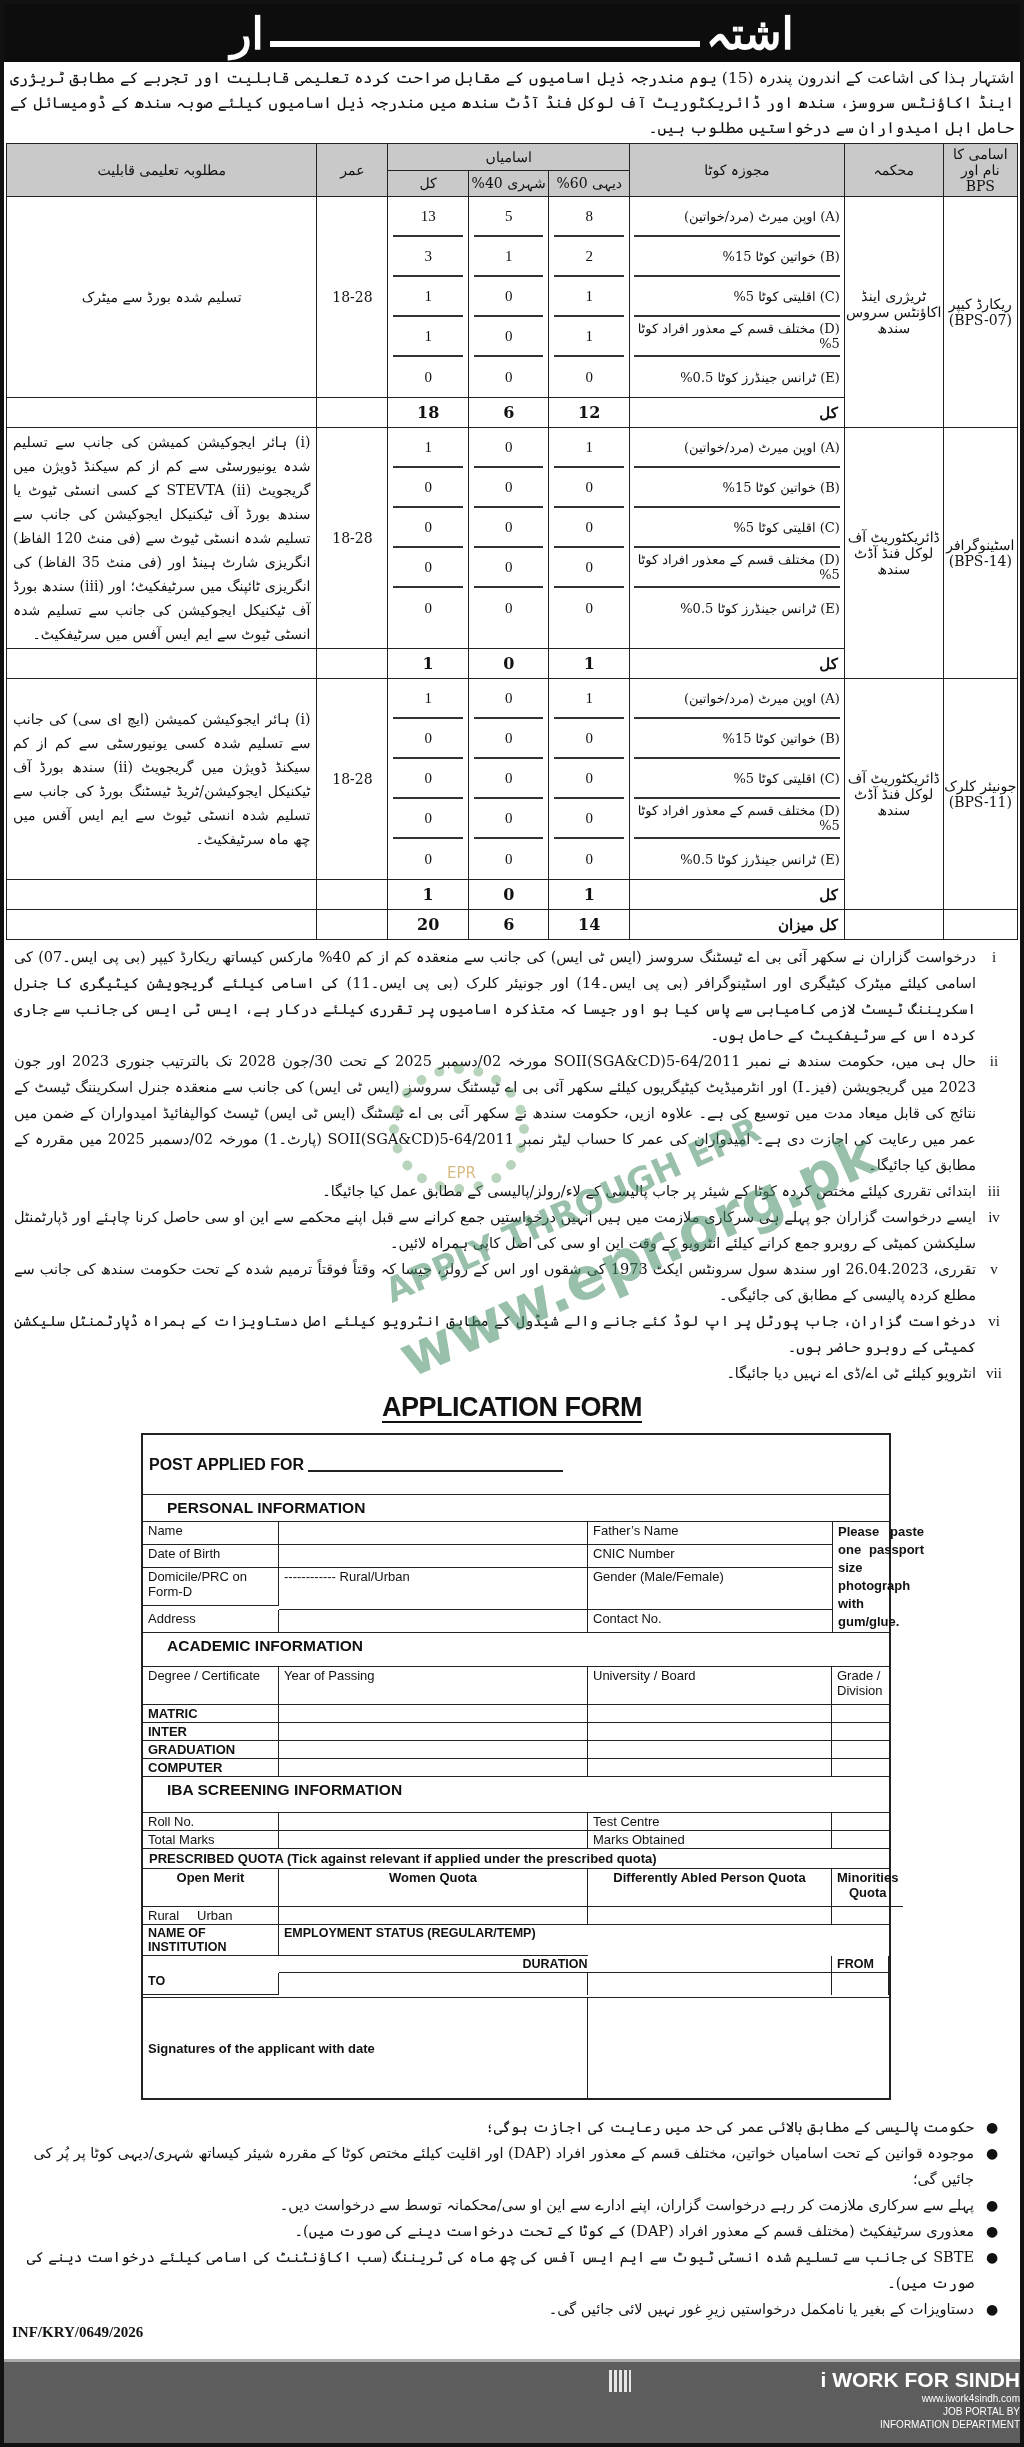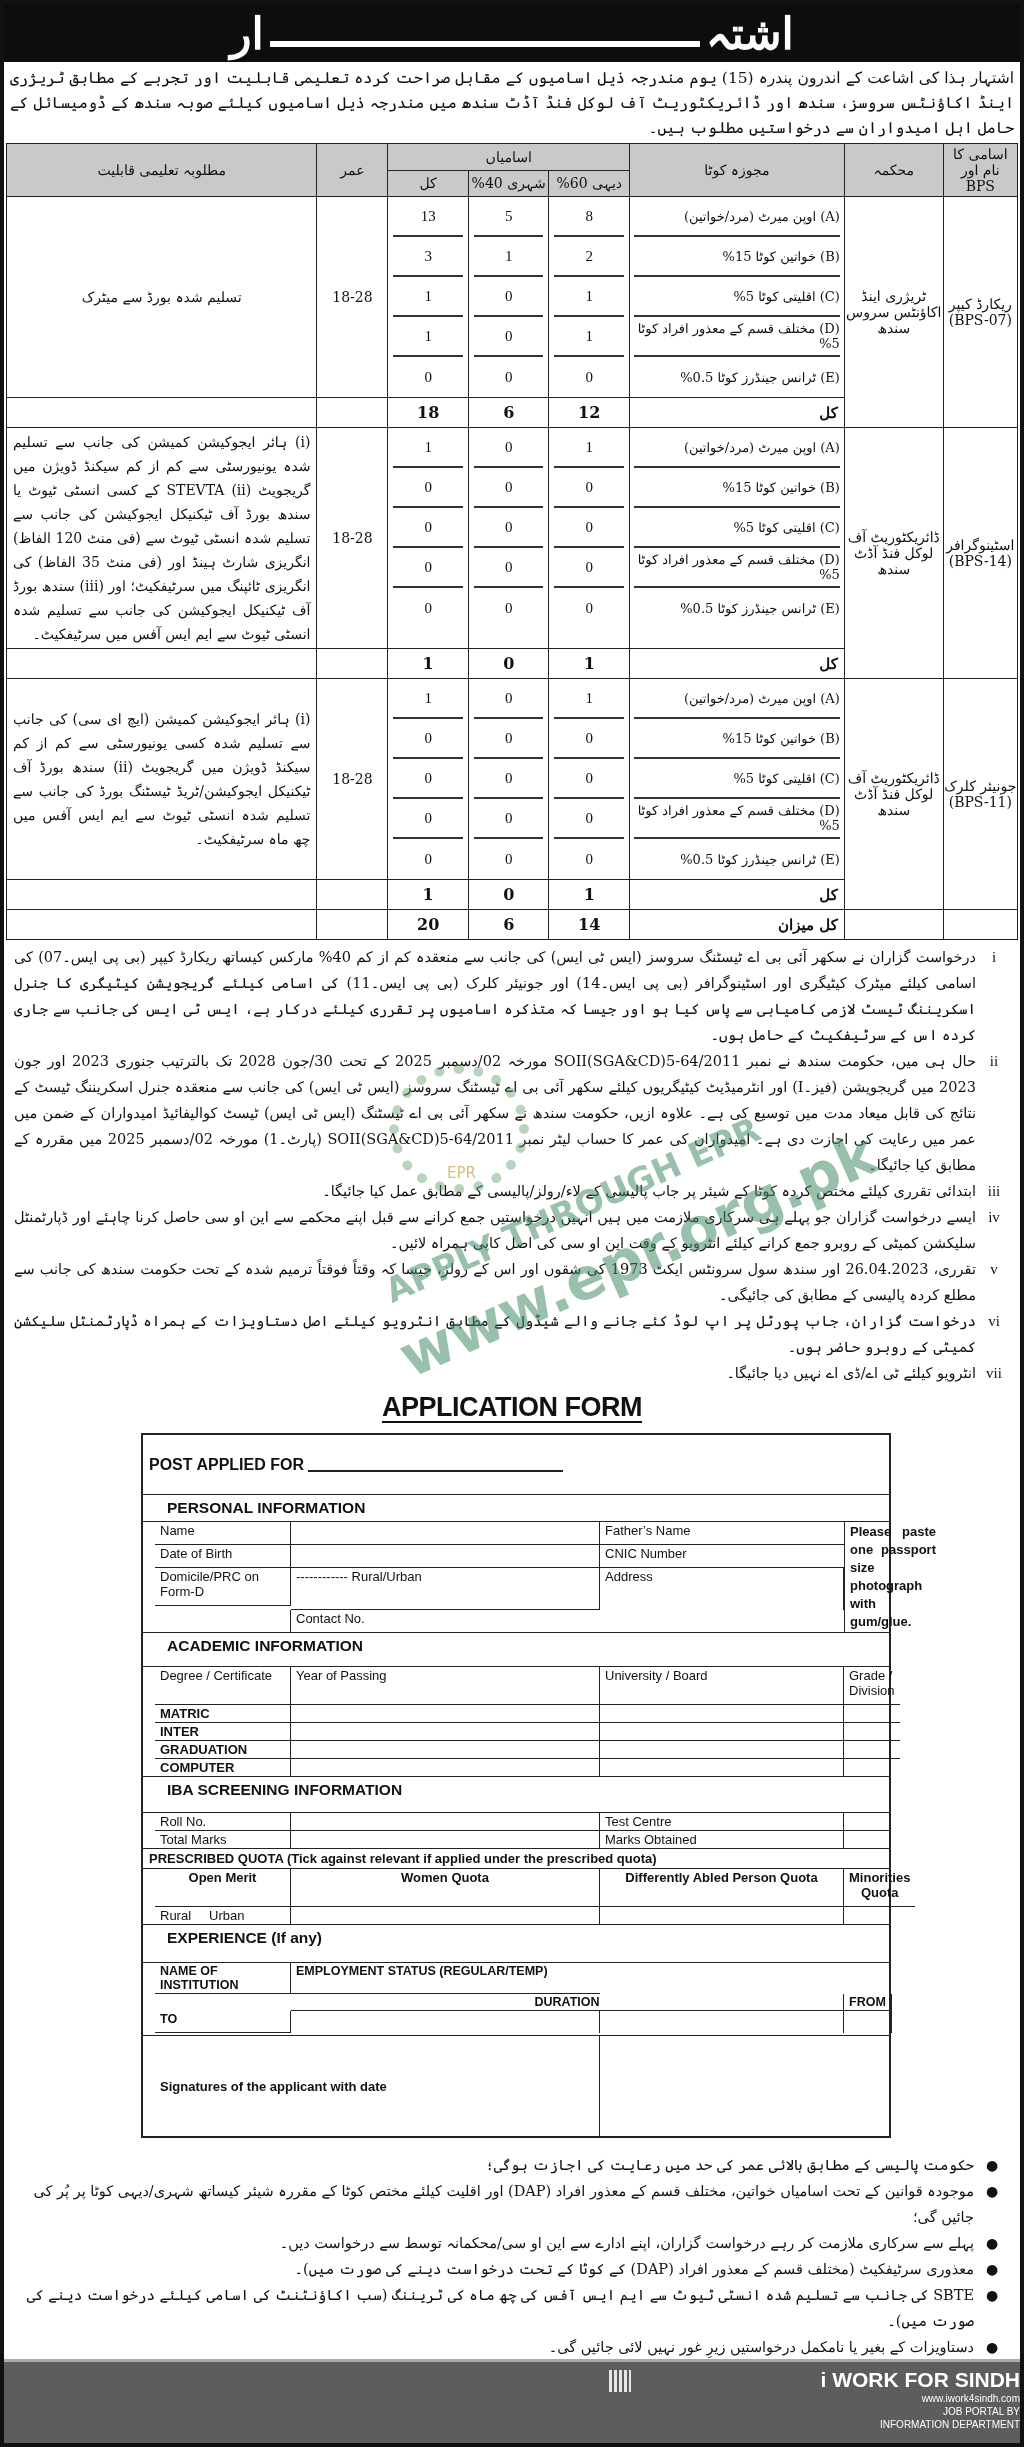--- a/index.html
+++ b/index.html
@@ -32,21 +32,21 @@
   .note .num { width: 36px; flex: none; text-align: center; font-family: "Liberation Serif", serif; font-size: 15px; }
   .note .txt { flex: 1; text-align: justify; }
   .note2 { line-height: 26px; padding-right: 0; }
 
   .form-title { text-align: center; margin: 6px 0 10px; }
   .form-title span { font-family: "Liberation Sans", sans-serif; font-weight: bold; font-size: 27px; text-decoration: underline; text-underline-offset: 5px; color: #111; letter-spacing: -0.5px; }
   .form { width: 750px; margin-left: 137px; border: 2px solid #222; font-family: "Liberation Sans", sans-serif; color: #111; }
   .form .sec { font-weight: bold; font-size: 15.5px; padding: 4px 24px; border-bottom: 1.5px solid #222; }
   .form .post { height: 60px; display: flex; align-items: center; font-weight: bold; font-size: 16px; padding-left: 6px; border-bottom: 1.5px solid #222; }
   .form .post .line { display: inline-block; width: 255px; border-bottom: 2px solid #222; margin-left: 4px; height: 14px; }
-  .grid { display: grid; border-bottom: 1.5px solid #222; font-size: 13px; padding-left: 12px; }
+  .grid { display: grid; border-bottom: 1.5px solid #222; font-size: 13px; }
   .grid > div { border-right: 1.5px solid #222; border-bottom: 1.5px solid #222; padding: 1px 5px; }
   .photo-wrap { display: grid; grid-template-columns: 136px 309px 244px 97px; }
   .cells4 { grid-template-columns: 136px 309px 244px 1fr; }
   .cells4 > div:nth-child(4n) { border-right: none; }
   .bold { font-weight: bold; }
   .center { text-align: center; }
 
   .bullets { direction: rtl; font-size: 14.5px; color: #111; padding: 14px 10px 0 10px; }
   .bullets .b { display: flex; line-height: 26px; }
   .bullets .dot { width: 36px; flex: none; text-align: center; font-size: 14px; }
@@ -284,20 +284,21 @@
     <div class="grid photo-wrap">
       <div>Name</div>
       <div></div>
       <div style="border-right:none;display:flex;">Father’s Name</div>
       <div class="photo" style="grid-column:4;grid-row:1 / span 4;border-right:none;border-bottom:none;font-size:13px;font-weight:bold;line-height:18px;text-align:justify;border-left:1.5px solid #222;">Please paste one passport size photograph with gum/glue.</div>
       <div>Date of Birth</div>
       <div></div>
       <div style="border-right:none">CNIC Number</div>
       <div style="height:38px">Domicile/PRC on Form-D</div>
       <div>------------ Rural/Urban</div>
+      <div style="border-right:none">Gender (Male/Female)</div>
       <div style="border-bottom:none">Address</div>
       <div style="border-bottom:none"></div>
       <div style="border-right:none;border-bottom:none">Contact No.</div>
     </div>
 
     <div class="sec" style="height:34px">ACADEMIC INFORMATION</div>
     <div class="grid cells4">
       <div style="height:38px">Degree / Certificate</div>
       <div>Year of Passing</div>
       <div>University / Board</div>
@@ -336,21 +337,20 @@
       <div class="bold center" style="height:38px">Open Merit</div>
       <div class="bold center">Women Quota</div>
       <div class="bold center">Differently Abled Person Quota</div>
       <div class="bold center">Minorities Quota</div>
       <div style="border-bottom:none;white-space:pre">Rural     Urban</div>
       <div style="border-bottom:none"></div>
       <div style="border-bottom:none"></div>
       <div style="border-bottom:none"></div>
     </div>
 
-    <div class="sec" style="height:38px">EXPERIENCE (If any)</div>
     <div class="grid" style="grid-template-columns:136px 309px 244px 1fr">
       <div class="bold" style="grid-row:1 / span 2;font-size:12.5px">NAME OF INSTITUTION</div>
       <div class="bold center" style="grid-column:2 / span 2;font-size:12.5px">DURATION</div>
       <div class="bold" style="grid-row:1 / span 2;border-right:none;font-size:12.5px">EMPLOYMENT STATUS (REGULAR/TEMP)</div>
       <div class="bold" style="font-size:12.5px">FROM</div>
       <div class="bold" style="font-size:12.5px">TO</div>
       <div style="height:22px;border-bottom:none"></div>
       <div style="border-bottom:none"></div>
       <div style="border-bottom:none"></div>
       <div style="border-bottom:none;border-right:none"></div>

